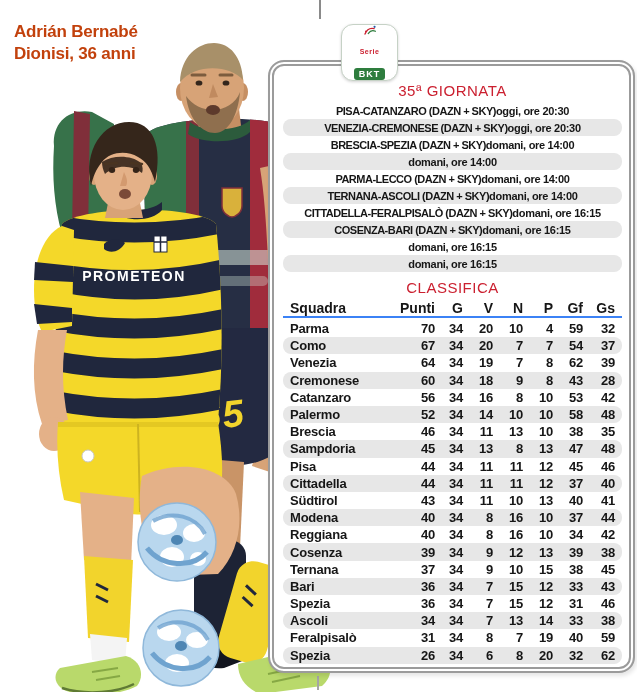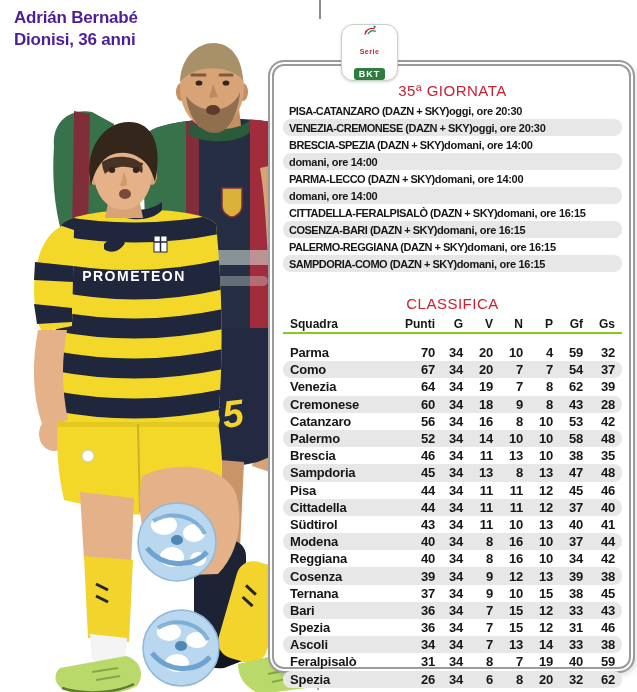--- a/index.html
+++ b/index.html
@@ -12,55 +12,55 @@
   *{box-sizing:border-box;}
   body{margin:0;background:#fff;}
   .page{position:relative;width:637px;height:692px;background:#fff;overflow:hidden;
         font-family:"Liberation Sans",sans-serif;color:var(--ink);}
 
   
   .rule-top{position:absolute;left:319px;top:0;width:2px;height:19px;background:#8a8a8a;z-index:4;}
   .rule-bottom{position:absolute;left:317px;top:676px;width:2px;height:14px;background:#a5a5a5;z-index:4;}
 
   
-  .caption{position:absolute;left:14px;top:7px;z-index:3;font-weight:bold;
-           font-size:17px;line-height:22px;letter-spacing:-0.2px;color:#4c1d95;}
+  .caption{position:absolute;left:14px;top:21px;z-index:3;font-weight:bold;
+           font-size:17px;line-height:22px;letter-spacing:-0.2px;color:#c2410c;}
 
   
   .photo{position:absolute;left:0;top:28px;z-index:1;}
 
   
   .panel{position:absolute;left:268px;top:60px;width:367px;height:613px;z-index:5;
          background:#fff;border:2px solid var(--panel-border);border-radius:16px;
          box-shadow:inset 0 0 0 2px #fff, inset 0 0 0 4px var(--panel-border), 2px 3px 4px rgba(0,0,0,.10);
          padding:20px 11px 6px 13px;}
 
   
   .logo{position:absolute;left:71px;top:-38px;width:57px;height:57px;background:#fff;
         border:1px solid #c6d2c6;border-radius:12px;box-shadow:0 1px 3px rgba(0,0,0,.18);
         display:flex;flex-direction:column;align-items:center;justify-content:center;gap:13px;z-index:6;}
   .logo-serie{font-size:7px;font-weight:bold;color:var(--red);line-height:7px;letter-spacing:.5px;}
   .logo-bkt{font-size:9px;font-weight:bold;color:#fff;background:var(--green);
             border-radius:3px;padding:0 5px;line-height:12px;letter-spacing:1px;}
 
   .sec-title{text-align:center;color:var(--red);font-weight:normal;font-size:15px;
              letter-spacing:.5px;margin-bottom:3px;}
-  .sec-title.second{margin-top:23px;}
+  .sec-title.second{margin-top:7px;}
 
   
   .fx-list{margin-top:1px;}
-  .fx-row{display:flex;justify-content:flex-start;align-items:center;height:17px;
+  .fx-row{display:flex;justify-content:center;align-items:center;height:17px;
           padding:0 6px;font-size:11px;font-weight:bold;letter-spacing:-0.5px;white-space:nowrap;}
   .fx-row.alt{background:var(--row-alt);border-radius:8px;}
   .fx-time{letter-spacing:-0.3px;}
 
   
   .st-head,.st-row{display:grid;grid-template-columns:1fr 42px 28px 30px 30px 30px 30px 32px;
                    align-items:center;padding:0 7px;font-weight:bold;}
-  .st-head{font-size:12px;height:19px;border-bottom:2px solid #84cc16;margin-bottom:10px;}
+  .st-head{font-size:14px;height:19px;border-bottom:2px solid #3b82f6;margin-bottom:2px;}
   .st-row{font-size:13px;height:17.2px;letter-spacing:-0.2px;}
   .st-head span:not(:first-child),.st-row span:not(:first-child){text-align:right;}
   .st-row.alt{background:var(--row-alt);border-radius:8px;}
 </style>
 </head>
 <body>
 
 <div class="page">
 
   <div class="rule-top"></div>
@@ -229,36 +229,35 @@
           <span class="fx-time">domani, ore 14:00</span>
         </div>
         <div class="fx-row alt">
           <span class="fx-time">domani, ore 14:00</span>
         </div>
         <div class="fx-row">
           <span class="fx-match">PARMA-LECCO (DAZN + SKY)</span>
           <span class="fx-time">domani, ore 14:00</span>
         </div>
         <div class="fx-row alt">
+          <span class="fx-match">TERNANA-ASCOLI (DAZN + SKY)</span>
           <span class="fx-time">domani, ore 14:00</span>
         </div>
         <div class="fx-row">
           <span class="fx-match">CITTADELLA-FERALPISALÒ (DAZN + SKY)</span>
           <span class="fx-time">domani, ore 16:15</span>
         </div>
         <div class="fx-row alt">
           <span class="fx-match">COSENZA-BARI (DAZN + SKY)</span>
           <span class="fx-time">domani, ore 16:15</span>
         </div>
         <div class="fx-row">
-          <span class="fx-match">PALERMO-REGGIANA (DAZN + SKY)</span>
           <span class="fx-time">domani, ore 16:15</span>
         </div>
         <div class="fx-row alt">
-          <span class="fx-match">SAMPDORIA-COMO (DAZN + SKY)</span>
           <span class="fx-time">domani, ore 16:15</span>
         </div>
       </div>
 
     <div class="sec-title second">CLASSIFICA</div>
     <div class="st-head" id="st-head">
         <span>Squadra</span>
         <span>Punti</span>
         <span>G</span>
         <span>V</span>

